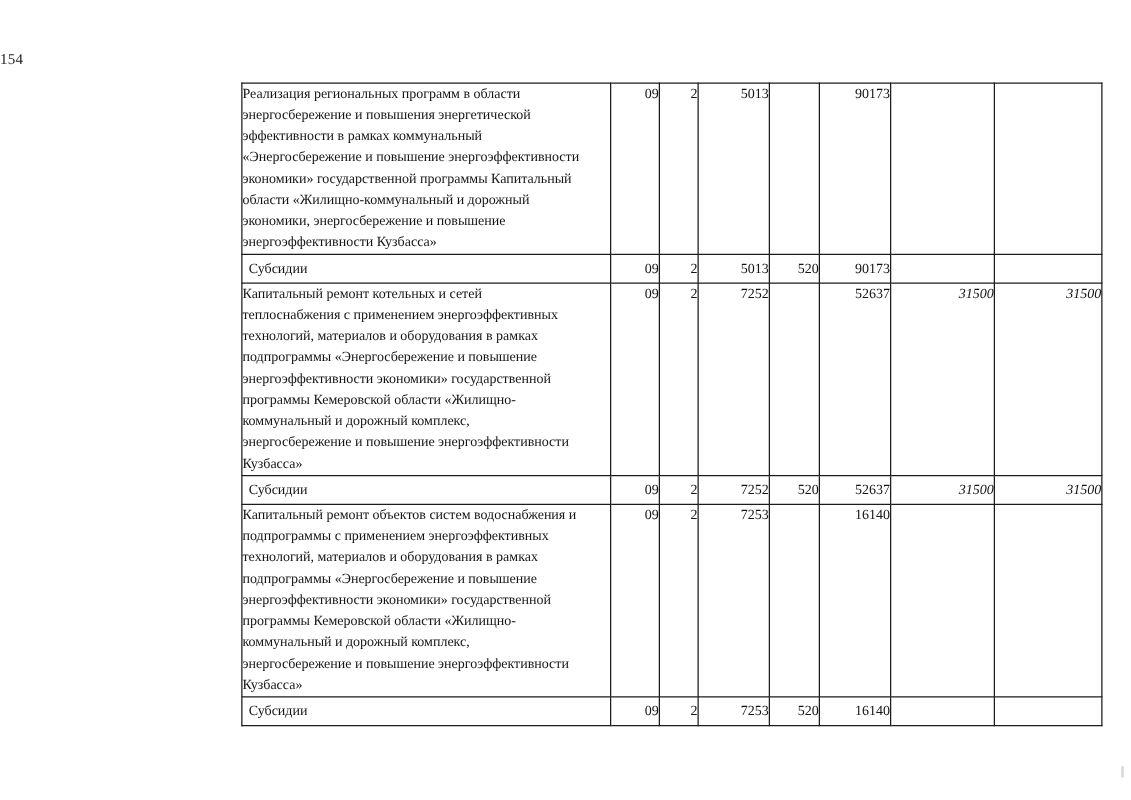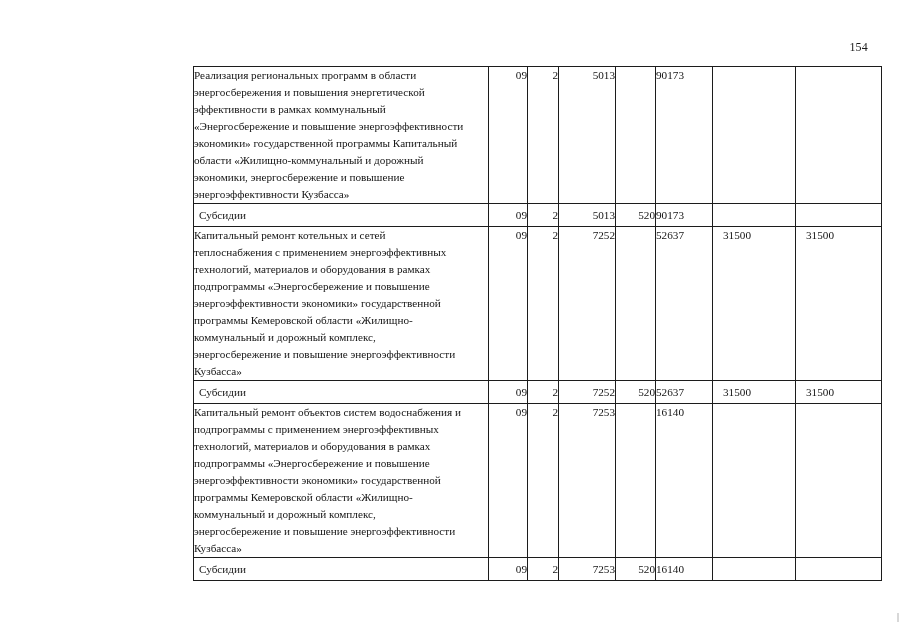--- a/index.html
+++ b/index.html
@@ -15,21 +15,21 @@
     color: #111111;
     overflow: hidden;
   }
 
   
   .page-number {
     position: absolute;
     top: 40px;
     left: 0;
     width: 868px;
-    text-align: right;
+    text-align: left;
     font-size: 12px;
     letter-spacing: 0.2px;
     color: #1a1a1a;
   }
 
   
   .doc-table {
     position: absolute;
     left: 193px;
     top: 66px;
@@ -66,26 +66,26 @@
     display: block;
     white-space: nowrap;
   }
 
   
   .cell-num {
     text-align: right;
     vertical-align: middle;
   }
   .cell-sum {
-    text-align: left;
+    text-align: right;
     vertical-align: middle;
     padding-left: 22px;
     margin-top: 26px;
   }
-  .cell-sum.wide-pad { padding-left: 10px; }
+  .cell-sum.wide-pad { padding-left: 10px; font-style: italic; }
   .cell-blank { }
 
   
   .row-sub td { height: 20px; }
   .row-sub .cell-name {
     padding: 1px 4px 1px 5px;
     vertical-align: middle;
     margin-left: 16px;
   }
   .row-sub .cell-num,
@@ -114,21 +114,21 @@
       <col class="c-cel">
     <col class="c-vr">
       <col class="c-sum1">
       <col class="c-sum2">
       <col class="c-sum3">
   </colgroup>
   <tbody id="table-body">
       <tr>
         <td class="cell-name">
           <span class="line">Реализация региональных программ в области</span>
-          <span class="line">энергосбережения и повышения энергетической</span>
+          <span class="line">энергосбережение и повышения энергетической</span>
           <span class="line">эффективности в рамках коммунальный</span>
           <span class="line">«Энергосбережение и повышение энергоэффективности</span>
           <span class="line">экономики» государственной программы Капитальный</span>
           <span class="line">области «Жилищно-коммунальный и дорожный</span>
           <span class="line">экономики, энергосбережение и повышение</span>
           <span class="line">энергоэффективности Кузбасса»</span>
         </td>
         <td class="cell-num">09</td>
         <td class="cell-num">2</td>
         <td class="cell-num">5013</td>

